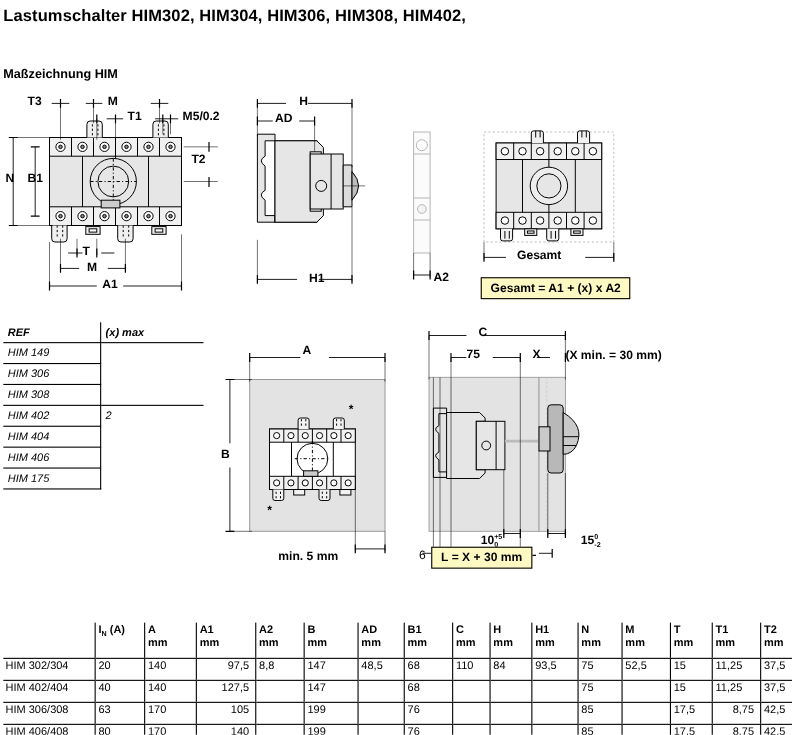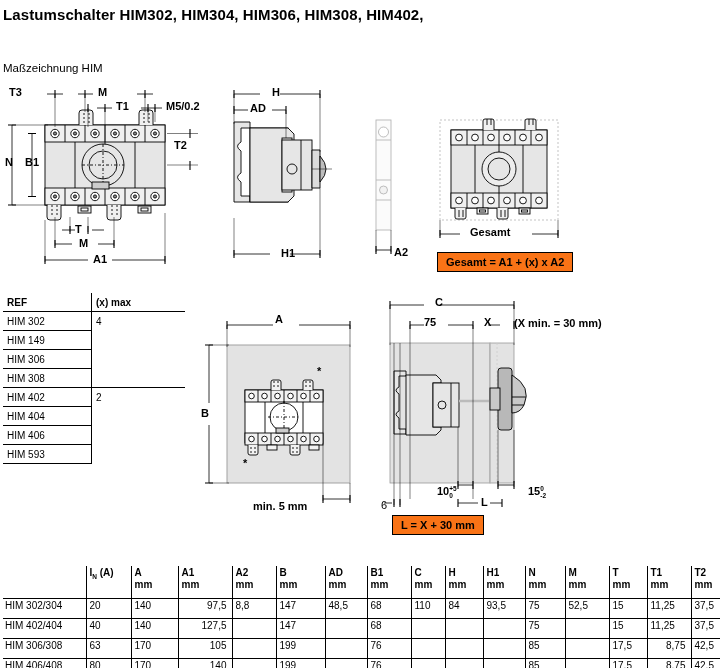--- a/index.html
+++ b/index.html
@@ -1,44 +1,44 @@
 <!DOCTYPE html>
 <html><head>
 <meta charset="utf-8">
 <style>
   html,body{margin:0;padding:0;background:#fff;}
   body{width:720px;height:668px;position:relative;overflow:hidden;
        font-family:"Liberation Sans",sans-serif;color:#000;}
   .abs{position:absolute;}
   .ttl{font-size:15px;font-weight:bold;line-height:14px;letter-spacing:0.1px;}
-  .sub{font-size:11.5px;font-weight:normal;}
+  .sub{font-size:11.5px;font-weight:bold;}
   .sidebar{position:absolute;right:0;top:0;width:30px;height:668px;}
   .sidelbl{position:absolute;right:2px;top:4px;width:140px;
            transform:rotate(90deg);transform-origin:right top;
            font-size:8.5px;color:#8b8b8b;line-height:11px;text-align:left;
            padding-left:4px;white-space:pre-line;}
   svg{display:block;}
   .reftab{position:absolute;left:3px;top:293px;width:182px;font-size:10px;}
-  .reftab table{border-collapse:collapse;width:182px;}
+  .reftab table{border-collapse:collapse;width:182px;font-style:italic;}
   .reftab td,.reftab th{padding:1px 4px;text-align:left;height:16px;
       border-bottom:1.4px solid #000;font-size:10px;font-weight:normal;}
   .reftab th{font-weight:bold;}
   .reftab td.c1,.reftab th.c1{width:80px;border-right:1.6px solid #000;}
   .reftab td.c2,.reftab th.c2{border-bottom:none;}
   .reftab td.c2.l,.reftab th.c2.l{border-bottom:1.4px solid #000;}
   .dtab{position:absolute;left:3px;top:566px;width:712px;}
   .dtab table{border-collapse:collapse;width:712px;table-layout:fixed;}
   .dtab th,.dtab td{font-size:10px;padding:1px 3px;text-align:left;
       border-left:1.6px solid #000;vertical-align:top;}
   .dtab th{font-weight:bold;line-height:11.5px;height:30px;
       border-bottom:1.8px solid #000;}
   .dtab td{height:17px;border-bottom:1.4px solid #000;}
   .dtab .first{border-left:none;padding-left:2px;}
   .dtab .ralign{text-align:right;padding-right:5px;margin-left:40px;}
-  .boxlbl{position:absolute;border:1.3px solid #000;background:#f97316;
+  .boxlbl{position:absolute;border:1.3px solid #000;background:#fef9c3;
           font-size:11px;font-weight:bold;padding:3px 8px;white-space:nowrap;}
   .dimtxt{position:absolute;font-size:11px;font-weight:bold;white-space:nowrap;}
   .plain{font-weight:normal;}
   .sub2{font-size:6.5px;vertical-align:sub;line-height:0;}
   .supwrap{display:inline-block;font-size:6.5px;line-height:7px;
            vertical-align:middle;text-align:left;}
 </style>
 </head>
 <body>
 
@@ -177,21 +177,21 @@
     <line x1="55" y1="135" x2="55" y2="164" stroke-width="0.5"></line>
     <line x1="114" y1="135" x2="114" y2="164" stroke-width="0.5"></line>
 
     <line x1="45" y1="178" x2="88" y2="178"></line>
     <line x1="112" y1="178" x2="165" y2="178"></line>
     <path d="M45 174 v8 M165 174 v8" stroke-width="1.1"></path>
     <line x1="45" y1="138" x2="45" y2="180" stroke-width="0.5"></line>
     <line x1="165" y1="131" x2="165" y2="180" stroke-width="0.5"></line>
   </g>
 </svg>
-<div class="dimtxt" style="left:9px;top:86px;">T3</div>
+<div class="dimtxt" style="left:25px;top:86px;">T3</div>
 <div class="dimtxt" style="left:98px;top:86px;">M</div>
 <div class="dimtxt" style="left:116px;top:100px;">T1</div>
 <div class="dimtxt" style="left:166px;top:100px;">M5/0.2</div>
 <div class="dimtxt" style="left:174px;top:139px;">T2</div>
 <div class="dimtxt" style="left:5px;top:156px;">N</div>
 <div class="dimtxt" style="left:25px;top:156px;">B1</div>
 <div class="dimtxt" style="left:75px;top:223px;">T</div>
 <div class="dimtxt" style="left:79px;top:237px;">M</div>
 <div class="dimtxt" style="left:93px;top:253px;">A1</div>
 
@@ -317,24 +317,20 @@
 <div class="boxlbl" style="left:437px;top:252px;">Gesamt = A1 + (x) x A2</div>
 
 <div class="reftab">
   <table>
     <tbody>
         <tr>
       <th class="c1">REF</th>
       <th class="c2 l">(x) max</th>
     </tr>
     <tr>
-      <td class="c1">HIM 302</td>
-      <td class="c2">4</td>
-    </tr>
-    <tr>
       <td class="c1">HIM 149</td>
       <td class="c2"></td>
     </tr>
     <tr>
       <td class="c1">HIM 306</td>
       <td class="c2"></td>
     </tr>
     <tr>
       <td class="c1">HIM 308</td>
       <td class="c2 l"></td>
@@ -345,21 +341,21 @@
     </tr>
     <tr>
       <td class="c1">HIM 404</td>
       <td class="c2"></td>
     </tr>
     <tr>
       <td class="c1">HIM 406</td>
       <td class="c2"></td>
     </tr>
     <tr>
-      <td class="c1">HIM 593</td>
+      <td class="c1">HIM 175</td>
       <td class="c2"></td>
     </tr>
   </tbody>
     </table>
 </div>
 
 <svg class="abs" style="left:195px;top:295px;" width="190" height="225">
   <g stroke="#000" fill="none" stroke-width="0.9">
 
     <rect x="32" y="50" width="123" height="138" fill="#e3e3e3" stroke="#999"></rect>
@@ -508,21 +504,21 @@
 <div class="dimtxt" style="left:484px;top:316px;">X</div>
 <div class="dimtxt" style="left:514px;top:317px;">(X min. = 30 mm)</div>
 
 <div class="dimtxt" style="left:437px;top:485px;">
   <span>10</span><span class="supwrap"><span>+5</span><br><span>0</span></span>
 </div>
 <div class="dimtxt" style="left:528px;top:485px;">
   <span>15</span><span class="supwrap"><span>0</span><br><span>-2</span></span>
 </div>
 <div class="dimtxt" style="left:481px;top:496px;">L</div>
-<div class="boxlbl" style="left:392px;top:515px;">L = X + 30 mm</div>
+<div class="boxlbl" style="left:392px;top:497px;">L = X + 30 mm</div>
 
 <div class="dtab">
   <table>
     <colgroup>
       <col style="width:83px">
         <col style="width:45px">
         <col style="width:47px">
       <col style="width:54px">
         <col style="width:44px">
         <col style="width:49px">

